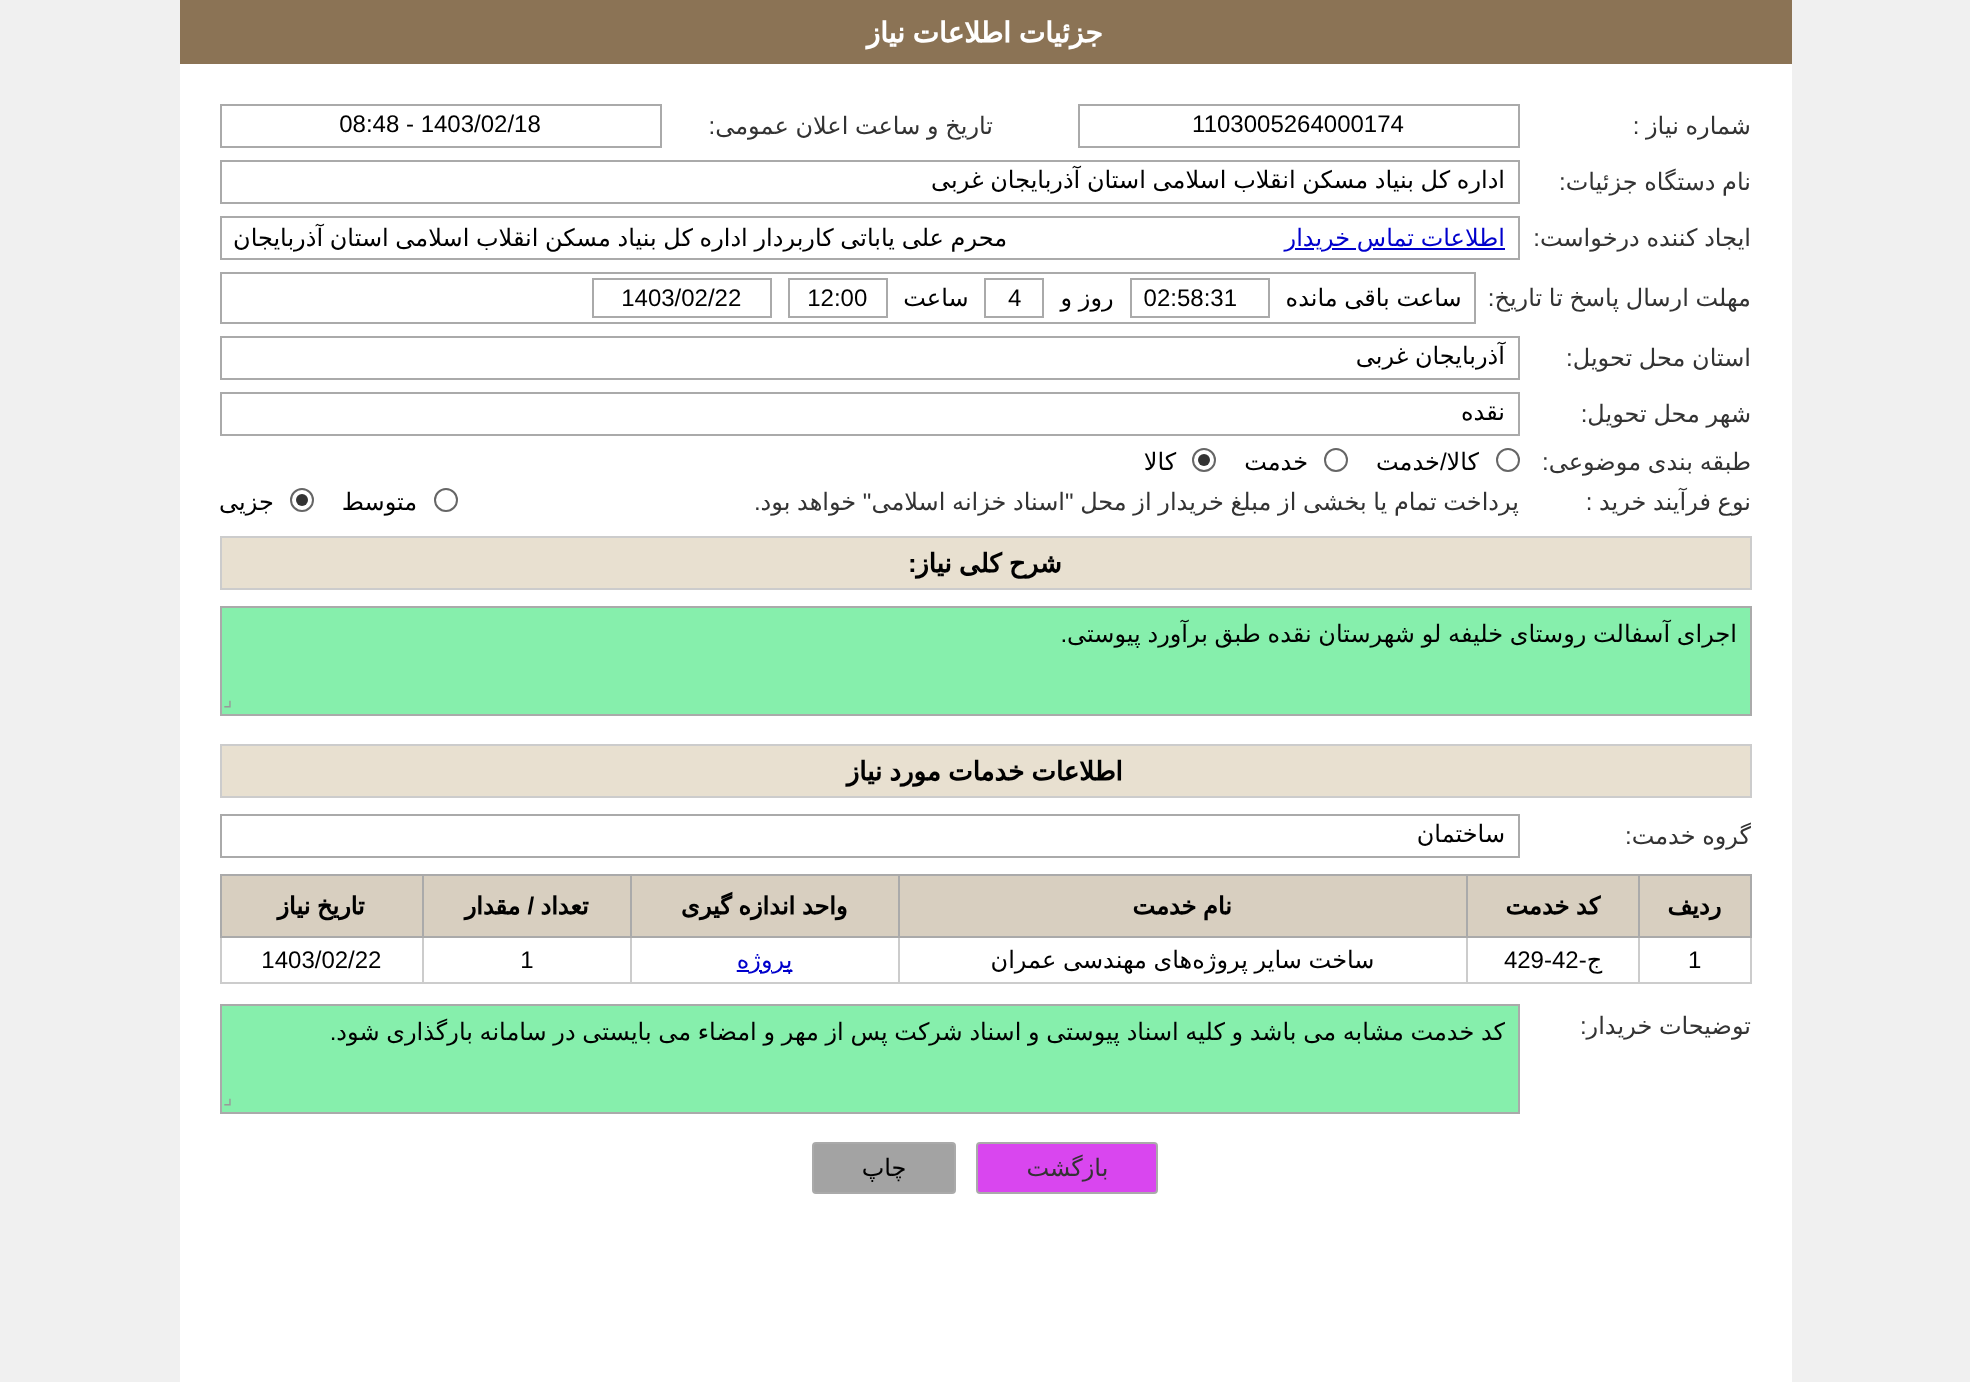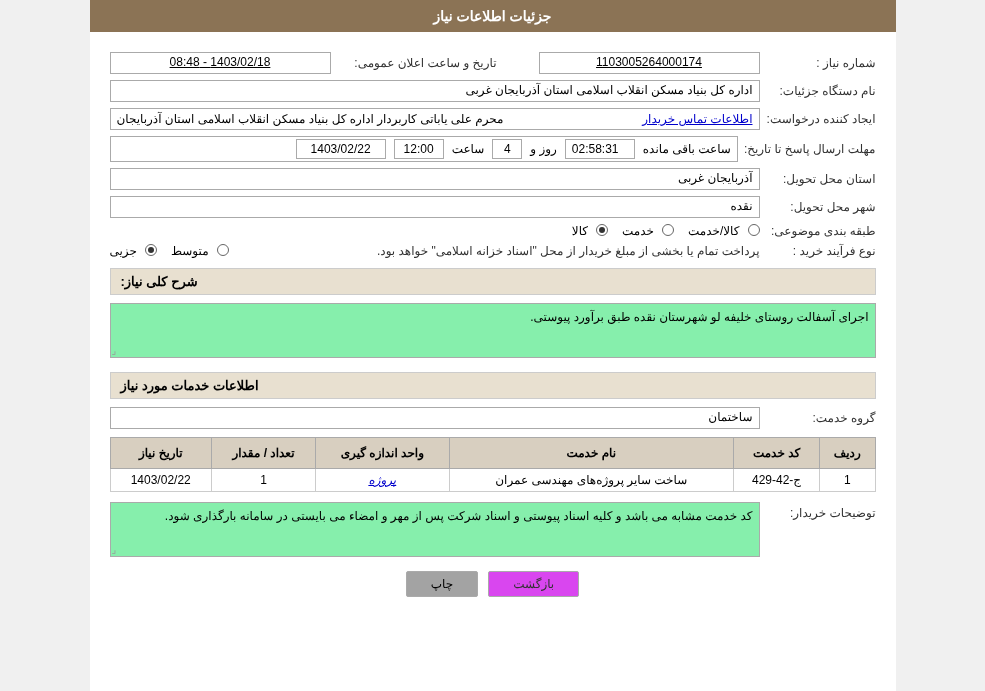--- a/index.html
+++ b/index.html
@@ -42,21 +42,21 @@
     }
     .value-box {
       border: 1px solid #aaa;
       background: #fff;
       padding: 2px 6px;
       min-height: 22px;
       font-size: 12px;
       flex: 1;
       text-align: right;
     }
-    .value-box.narrow { flex: 0.5; min-width: 80px; text-decoration: underline; }
+    .value-box.narrow { flex: 0.5; min-width: 80px; }
     .link-blue { color: #0000cc; cursor: pointer; text-decoration: underline; }
     .radio-group { display: flex; gap: 14px; align-items: center; }
     .radio-item { display: flex; align-items: flex-start; gap: 8px; }
     .radio-circle {
       width: 12px; height: 12px;
       border: 1px solid #666;
       border-radius: 50%;
       background: #fff;
       display: inline-block;
       position: relative;
@@ -68,21 +68,21 @@
       border-radius: 50%;
       position: absolute;
       top: 2px; left: 2px;
     }
     .section-title {
       background: #e8e0d0;
       border: 1px solid #ccc;
       padding: 5px 10px;
       font-weight: bold;
       font-size: 13px;
-      text-align: left;
+      text-align: center;
       margin-bottom: 8px;
       margin-top: 10px;
     }
     .note-box {
       border: 1px solid #aaa;
       background: #86efac;
       padding: 6px;
       min-height: 50px;
       font-size: 12px;
       text-align: right;
@@ -103,21 +103,21 @@
       padding: 8px 6px;
       text-align: center;
       font-weight: bold;
     }
     td {
       border: 1px solid #ccc;
       padding: 4px 6px;
       text-align: center;
       background: #fff;
     }
-    .td-link { color: #0000cc; text-decoration: underline; cursor: pointer; font-style: italic; }
+    .td-link { color: #0000cc; text-decoration: underline; cursor: pointer; }
     .bottom-buttons {
       display: flex;
       justify-content: center;
       gap: 10px;
       margin-top: 14px;
     }
     .btn {
       padding: 5px 24px;
       border: 1px solid #aaa;
       background: #f5f5f5;

